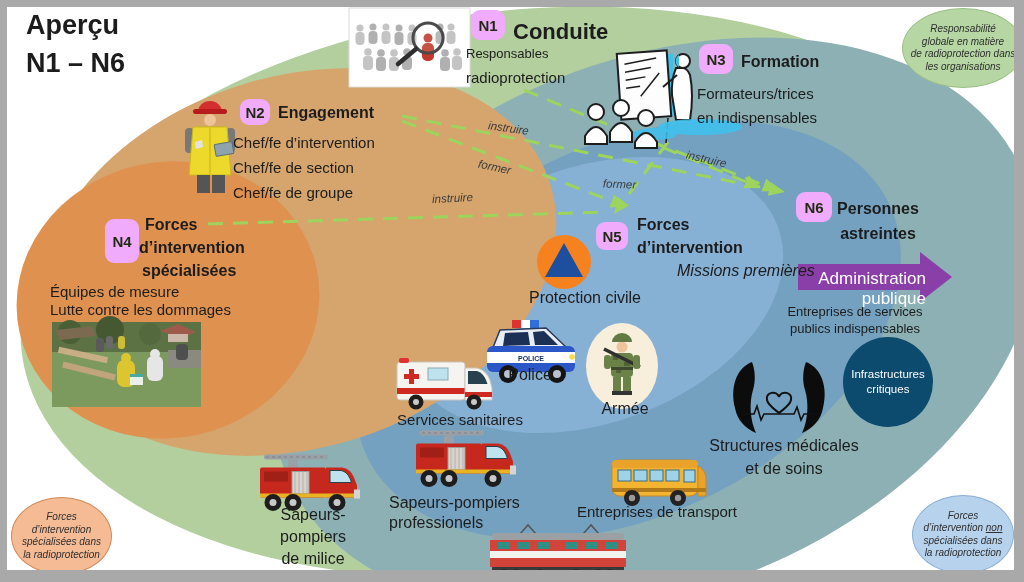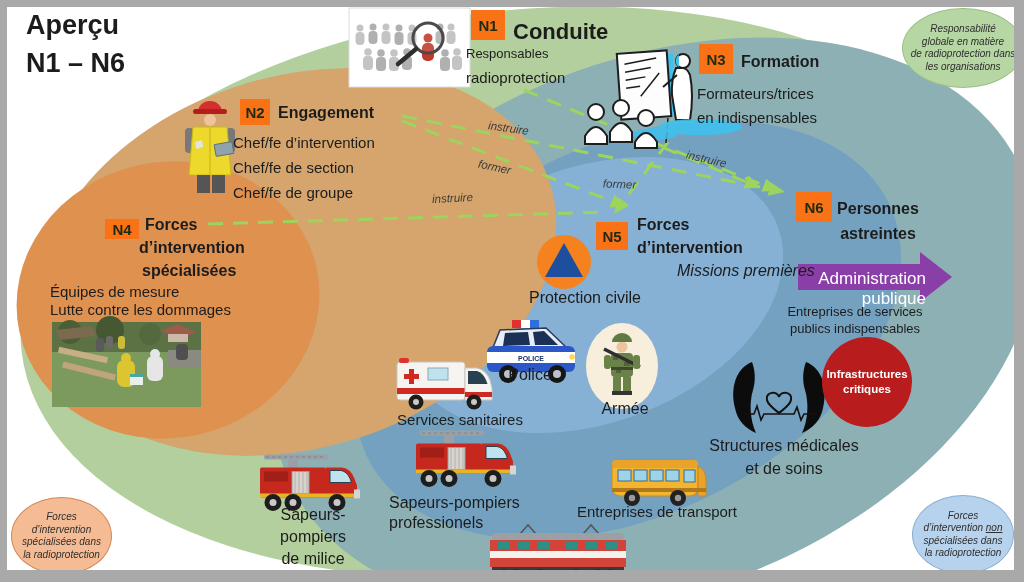--- a/index.html
+++ b/index.html
@@ -5,28 +5,28 @@
   html,body{margin:0;padding:0;background:#6b6b6b;}
   .stage{position:relative;width:1024px;height:582px;background:#ffffff;overflow:hidden;
          font-family:"Liberation Sans",sans-serif;color:#1c1c1c;}
   .stage svg{position:absolute;left:0;top:0;z-index:1;}
   .txt{position:absolute;z-index:3;white-space:nowrap;}
   .b{font-weight:bold;}
   .i{font-style:italic;margin-left:40px;}
   .c{text-align:center;white-space:normal;}
   .u{text-decoration:underline;}
   .badge{position:absolute;z-index:3;display:flex;align-items:center;justify-content:center;
-         background:#f97316;font-weight:bold;font-size:15px;color:#1f2a10;}
+         background:#f0abfc;font-weight:bold;font-size:15px;color:#1f2a10;border-radius:9px;}
   .bubble{position:absolute;z-index:4;border-radius:50%;display:flex;flex-direction:column;
           justify-content:center;text-align:center;font-style:italic;font-size:10px;
           line-height:12.5px;color:#2e2e2e;}
   .frame{position:absolute;background:#a9a9a9;z-index:9;}
-  .infra{position:absolute;z-index:3;width:90px;height:90px;border-radius:50%;background:#b91c1c;
+  .infra{position:absolute;z-index:3;width:90px;height:90px;border-radius:50%;background:#0c4a6e;
          display:flex;flex-direction:column;justify-content:center;text-align:center;
-         color:#fff;font-weight:bold;font-size:11.5px;line-height:15px;}
+         color:#fff;font-weight:normal;font-size:11.5px;line-height:15px;margin-left:21px;}
   .admin{position:absolute;z-index:3;width:130px;text-align:right;color:#fff;
          font-weight:normal;font-size:17px;}
   .arrlab{position:absolute;z-index:3;font-style:italic;font-size:11.5px;color:#3c3c3c;}
   .small2{font-size:13px;line-height:17px;}
 </style>
 </head>
 <body>
 
 <div class="stage">
 
@@ -321,21 +321,21 @@
 <div class="txt b" style="left:278px;top:104px;font-size:16px;">Engagement</div>
 <div class="txt" style="left:233px;top:134px;font-size:15px;">Chef/fe d’intervention</div>
 <div class="txt" style="left:233px;top:159px;font-size:15px;">Chef/fe de section</div>
 <div class="txt" style="left:233px;top:184px;font-size:15px;">Chef/fe de groupe</div>
 
 <div class="badge" style="left:699px;top:44px;width:34px;height:30px;">N3</div>
 <div class="txt b" style="left:741px;top:53px;font-size:16px;">Formation</div>
 <div class="txt" style="left:697px;top:85px;font-size:15px;">Formateurs/trices</div>
 <div class="txt" style="left:697px;top:109px;font-size:15px;">en indispensables</div>
 
-<div class="badge" style="left:105px;top:219px;width:34px;height:20px;">N4</div>
+<div class="badge" style="left:105px;top:219px;width:34px;height:44px;">N4</div>
 <div class="txt b" style="left:145px;top:216px;font-size:16px;">Forces</div>
 <div class="txt b" style="left:139px;top:239px;font-size:16px;">d’intervention</div>
 <div class="txt b" style="left:142px;top:262px;font-size:16px;">spécialisées</div>
 <div class="txt" style="left:50px;top:283px;font-size:15px;">Équipes de mesure</div>
 <div class="txt" style="left:50px;top:301px;font-size:15px;">Lutte contre les dommages</div>
 
 <div class="badge" style="left:596px;top:222px;width:32px;height:28px;">N5</div>
 <div class="txt b" style="left:637px;top:216px;font-size:16px;">Forces</div>
 <div class="txt b" style="left:637px;top:239px;font-size:16px;">d’intervention</div>
 <div class="txt i" style="left:637px;top:262px;font-size:16px;">Missions premières</div>

